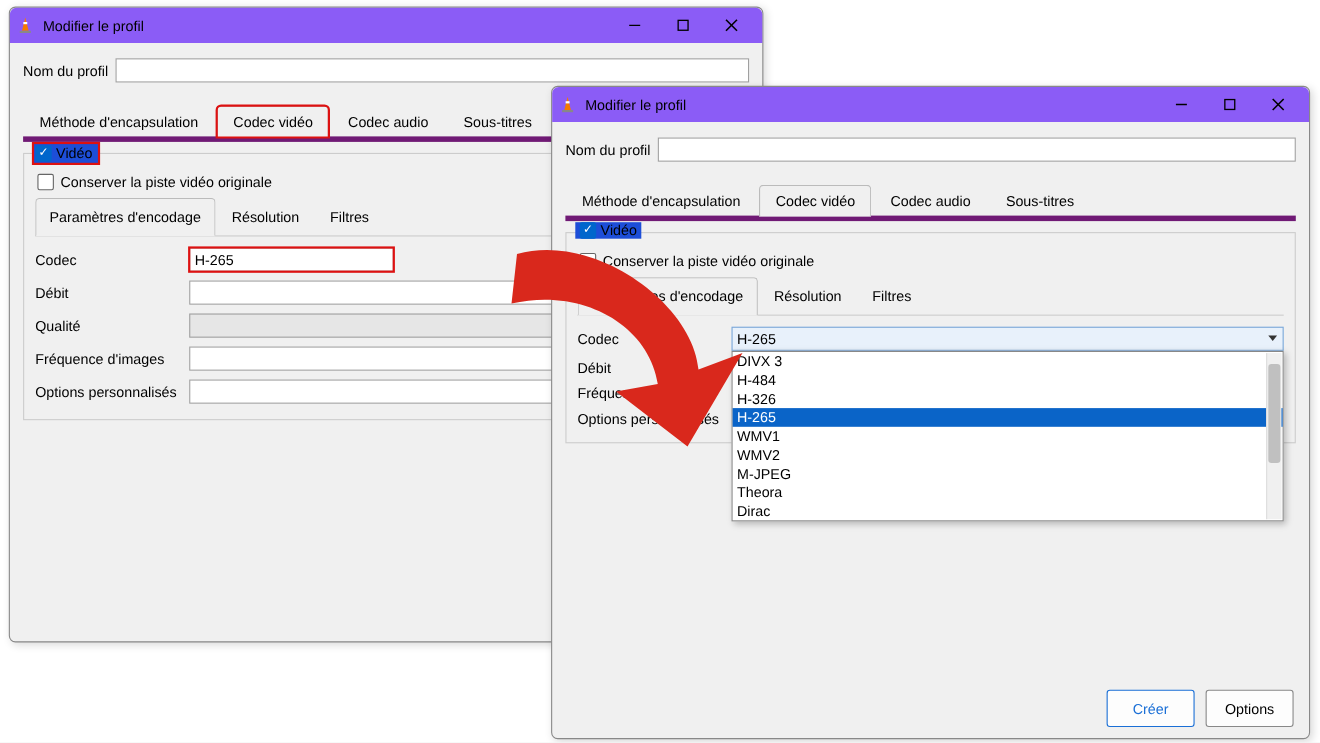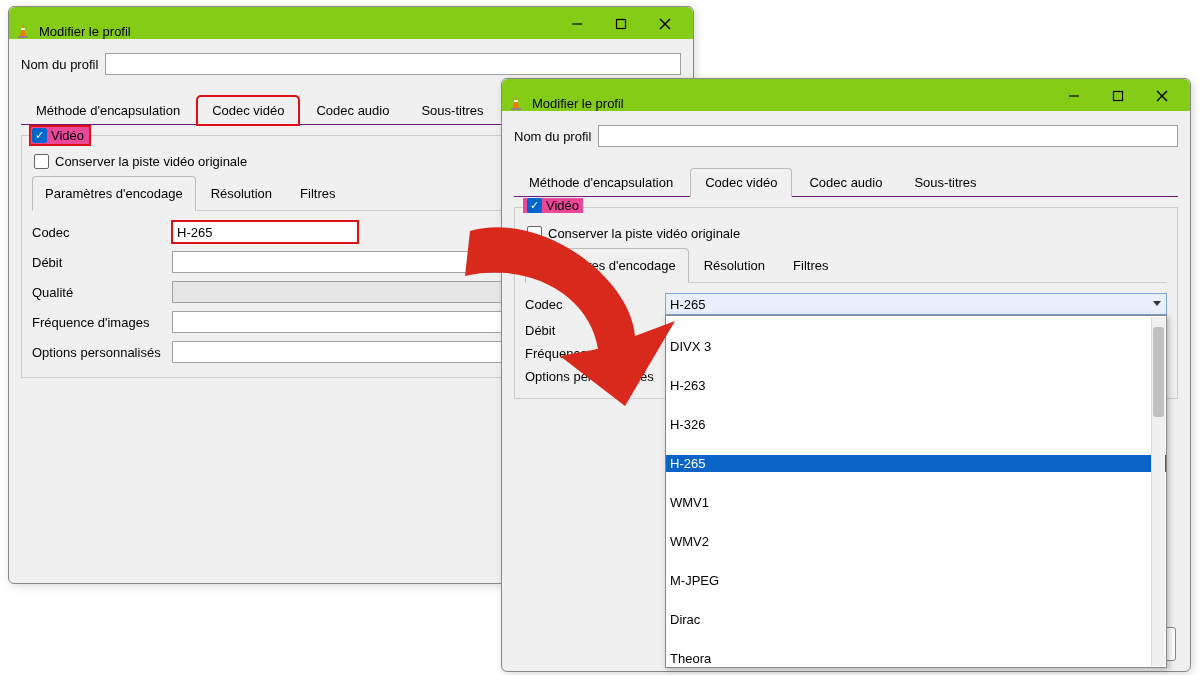--- a/index.html
+++ b/index.html
@@ -11,23 +11,23 @@
     border: 1px solid #888;
     border-radius: 6px;
     box-shadow: 2px 2px 8px rgba(0,0,0,0.15);
   }
   .window.left { left: 8px; top: 6px; width: 686px; height: 578px; }
   .window.right { left: 501px; top: 78px; width: 690px; height: 594px; }
 
   .titlebar {
     height: 32px;
     display: flex;
-    align-items: flex-end;
+    align-items: center;
     padding: 0 6px;
-    background: #84cc16;
+    background: #8b5cf6;
     border-top-left-radius: 6px;
     border-top-right-radius: 6px;
   }
   .vlc-icon {
     width: 16px; height: 16px; margin-right: 8px; position: relative;
   }
   .vlc-icon svg { display:block; }
   .title { flex: 0 0 auto; }
   .title-spacer { flex: 1; }
   .winbtn {
@@ -36,42 +36,42 @@
   .winbtn svg { display:block; }
 
   .client { padding: 8px 12px 12px 12px; }
 
   .row { display:flex; align-items:center; margin: 6px 0; }
   .plabel { width: 84px; }
   .pinput {
     flex:1; height:22px; border:1px solid #a0a0a0; background:#fff; padding:0 4px;
   }
 
-  .tabbar { display:flex; margin-top:20px; border-bottom:1px solid #701a75; }
+  .tabbar { display:flex; margin-top:20px; border-bottom:5px solid #701a75; }
   .tab {
     padding: 6px 14px;
     border: 1px solid transparent;
     border-bottom: none;
     background: transparent;
     margin-right: 2px;
     position: relative;
     top: 1px;
   }
   .tab.active {
     background:#f0f0f0;
     border-color:#bbb;
     border-bottom:1px solid #f0f0f0;
     border-top-left-radius:4px; border-top-right-radius:4px;
   }
 
   .groupbox {
     border:1px solid #ccc; margin-top:10px; padding:10px 10px 6px 10px; position:relative;
   }
   .groupbox .legend {
-    position:absolute; top:-10px; left:8px; background:#ec4899; padding:0 4px;
+    position:absolute; top:-10px; left:8px; background:#1d4ed8; padding:0 4px;
     display:flex; align-items:center; gap:4px;
   }
   .chk {
     width:15px; height:15px; border:1px solid #666; border-radius:2px; background:#fff;
     display:inline-flex; align-items:center; justify-content:center;
   }
   .chk.checked { background:#0066cc; border-color:#0066cc; }
   .chk.checked::after { content:"✓"; color:#fff; font-size:11px; line-height:1; }
 
   .keep-row { display:flex; align-items:center; gap:6px; margin:8px 0 4px 2px; }
@@ -96,21 +96,21 @@
   }
   .ddarrow {
     position:absolute; right:4px; top:4px; width:12px; height:12px;
     display:flex; align-items:center; justify-content:center;
   }
   .ddlist {
     position:absolute; left:0; top:22px; width:100%;
     background:#fff; border:1px solid #888; box-shadow:2px 2px 6px rgba(0,0,0,0.25);
     z-index:50;
   }
-  .dditem { padding:1px 4px; white-space:nowrap;margin-top:22px; }
+  .dditem { padding:1px 4px; white-space:nowrap; }
   .dditem.sel { background:#0a64c8; color:#fff; }
   .ddscroll {
     position:absolute; right:1px; top:1px; bottom:1px; width:14px;
     background:#f0f0f0; border-left:1px solid #ddd;
   }
   .ddthumb {
     position:absolute; left:1px; right:1px; top:10px; height:90px;
     background:#c0c0c0; border-radius:3px;
   }
 
@@ -285,28 +285,28 @@
             <div class="ddfield">
               <span>H-265</span>
             </div>
             <span class="ddarrow">
               <svg width="10" height="10">
                   <polygon points="1,3 9,3 5,8" fill="#333"></polygon>
                 </svg>
             </span>
             <div class="ddlist">
               <div class="dditem">DIVX 3</div>
-              <div class="dditem">H-263</div>
+              <div class="dditem">H-484</div>
               <div class="dditem">H-326</div>
               <div class="dditem sel">H-265</div>
               <div class="dditem">WMV1</div>
               <div class="dditem">WMV2</div>
               <div class="dditem">M-JPEG</div>
+              <div class="dditem">Theora</div>
               <div class="dditem">Dirac</div>
-              <div class="dditem">Theora</div>
               <div class="ddscroll">
                   <div class="ddthumb"></div>
                 </div>
             </div>
           </div>
         </div>
         <div class="frow">
           <span class="flabel">Débit</span>
         </div>
         <div class="frow">

